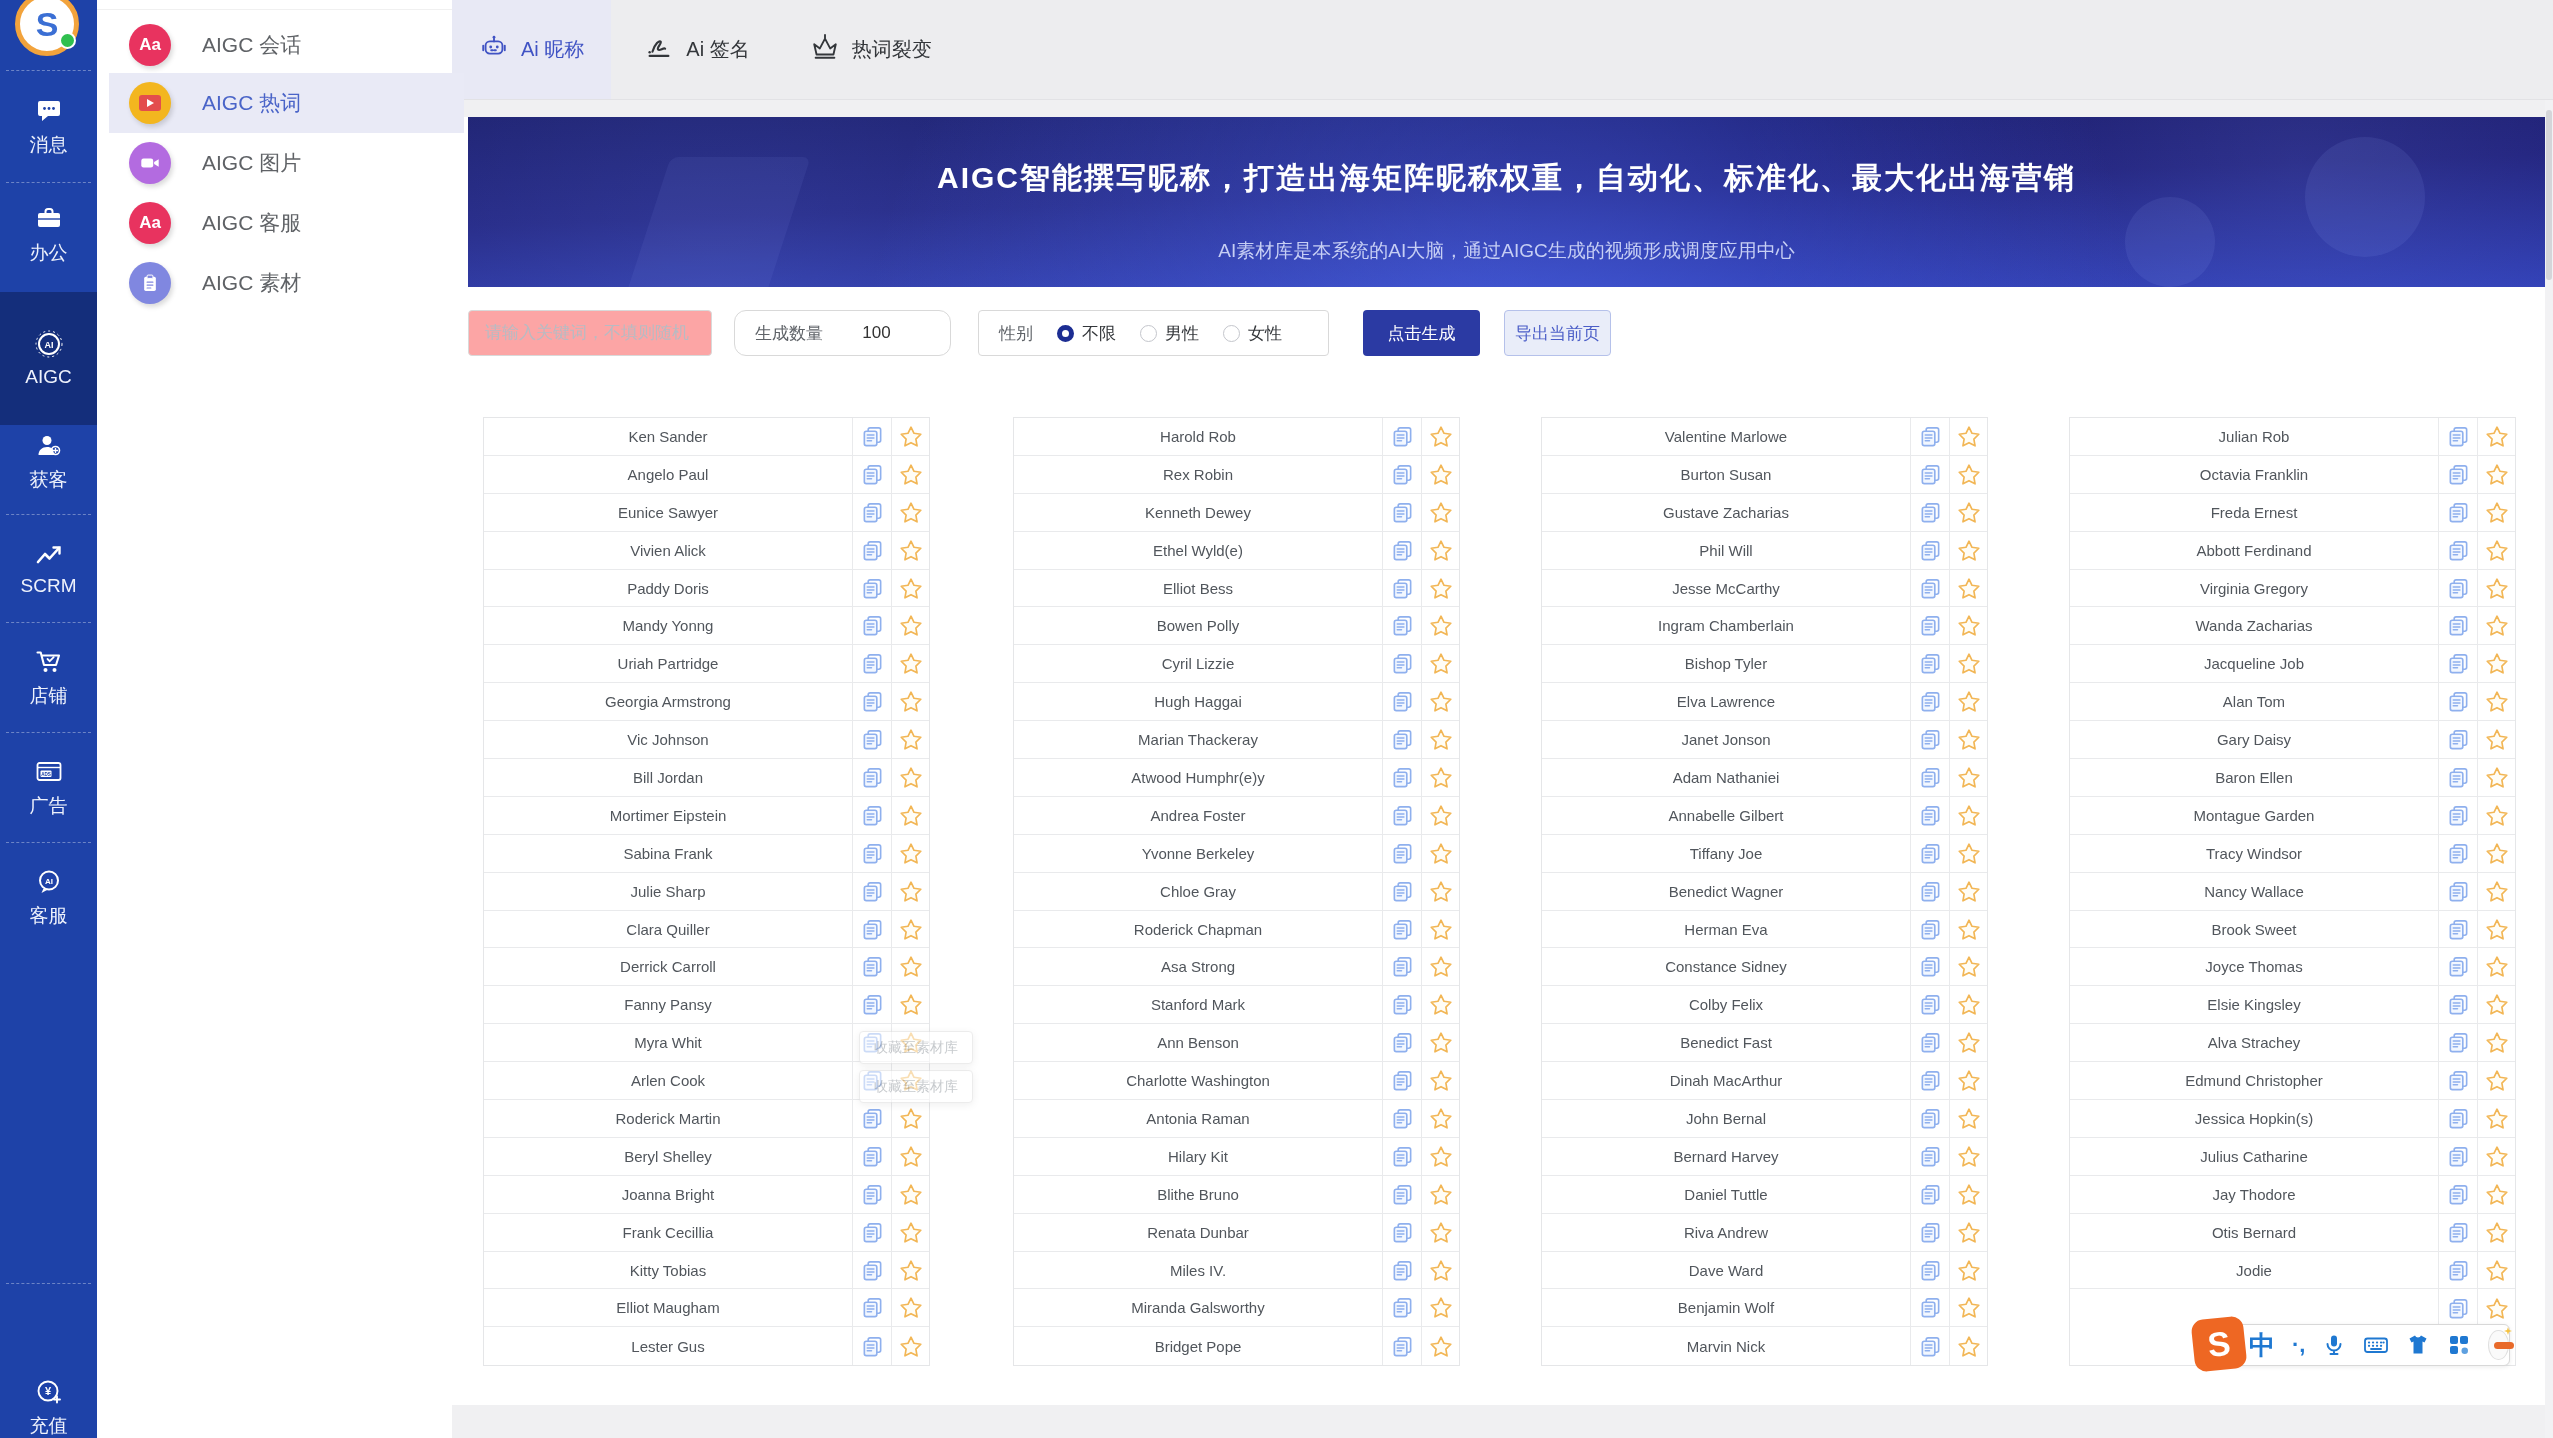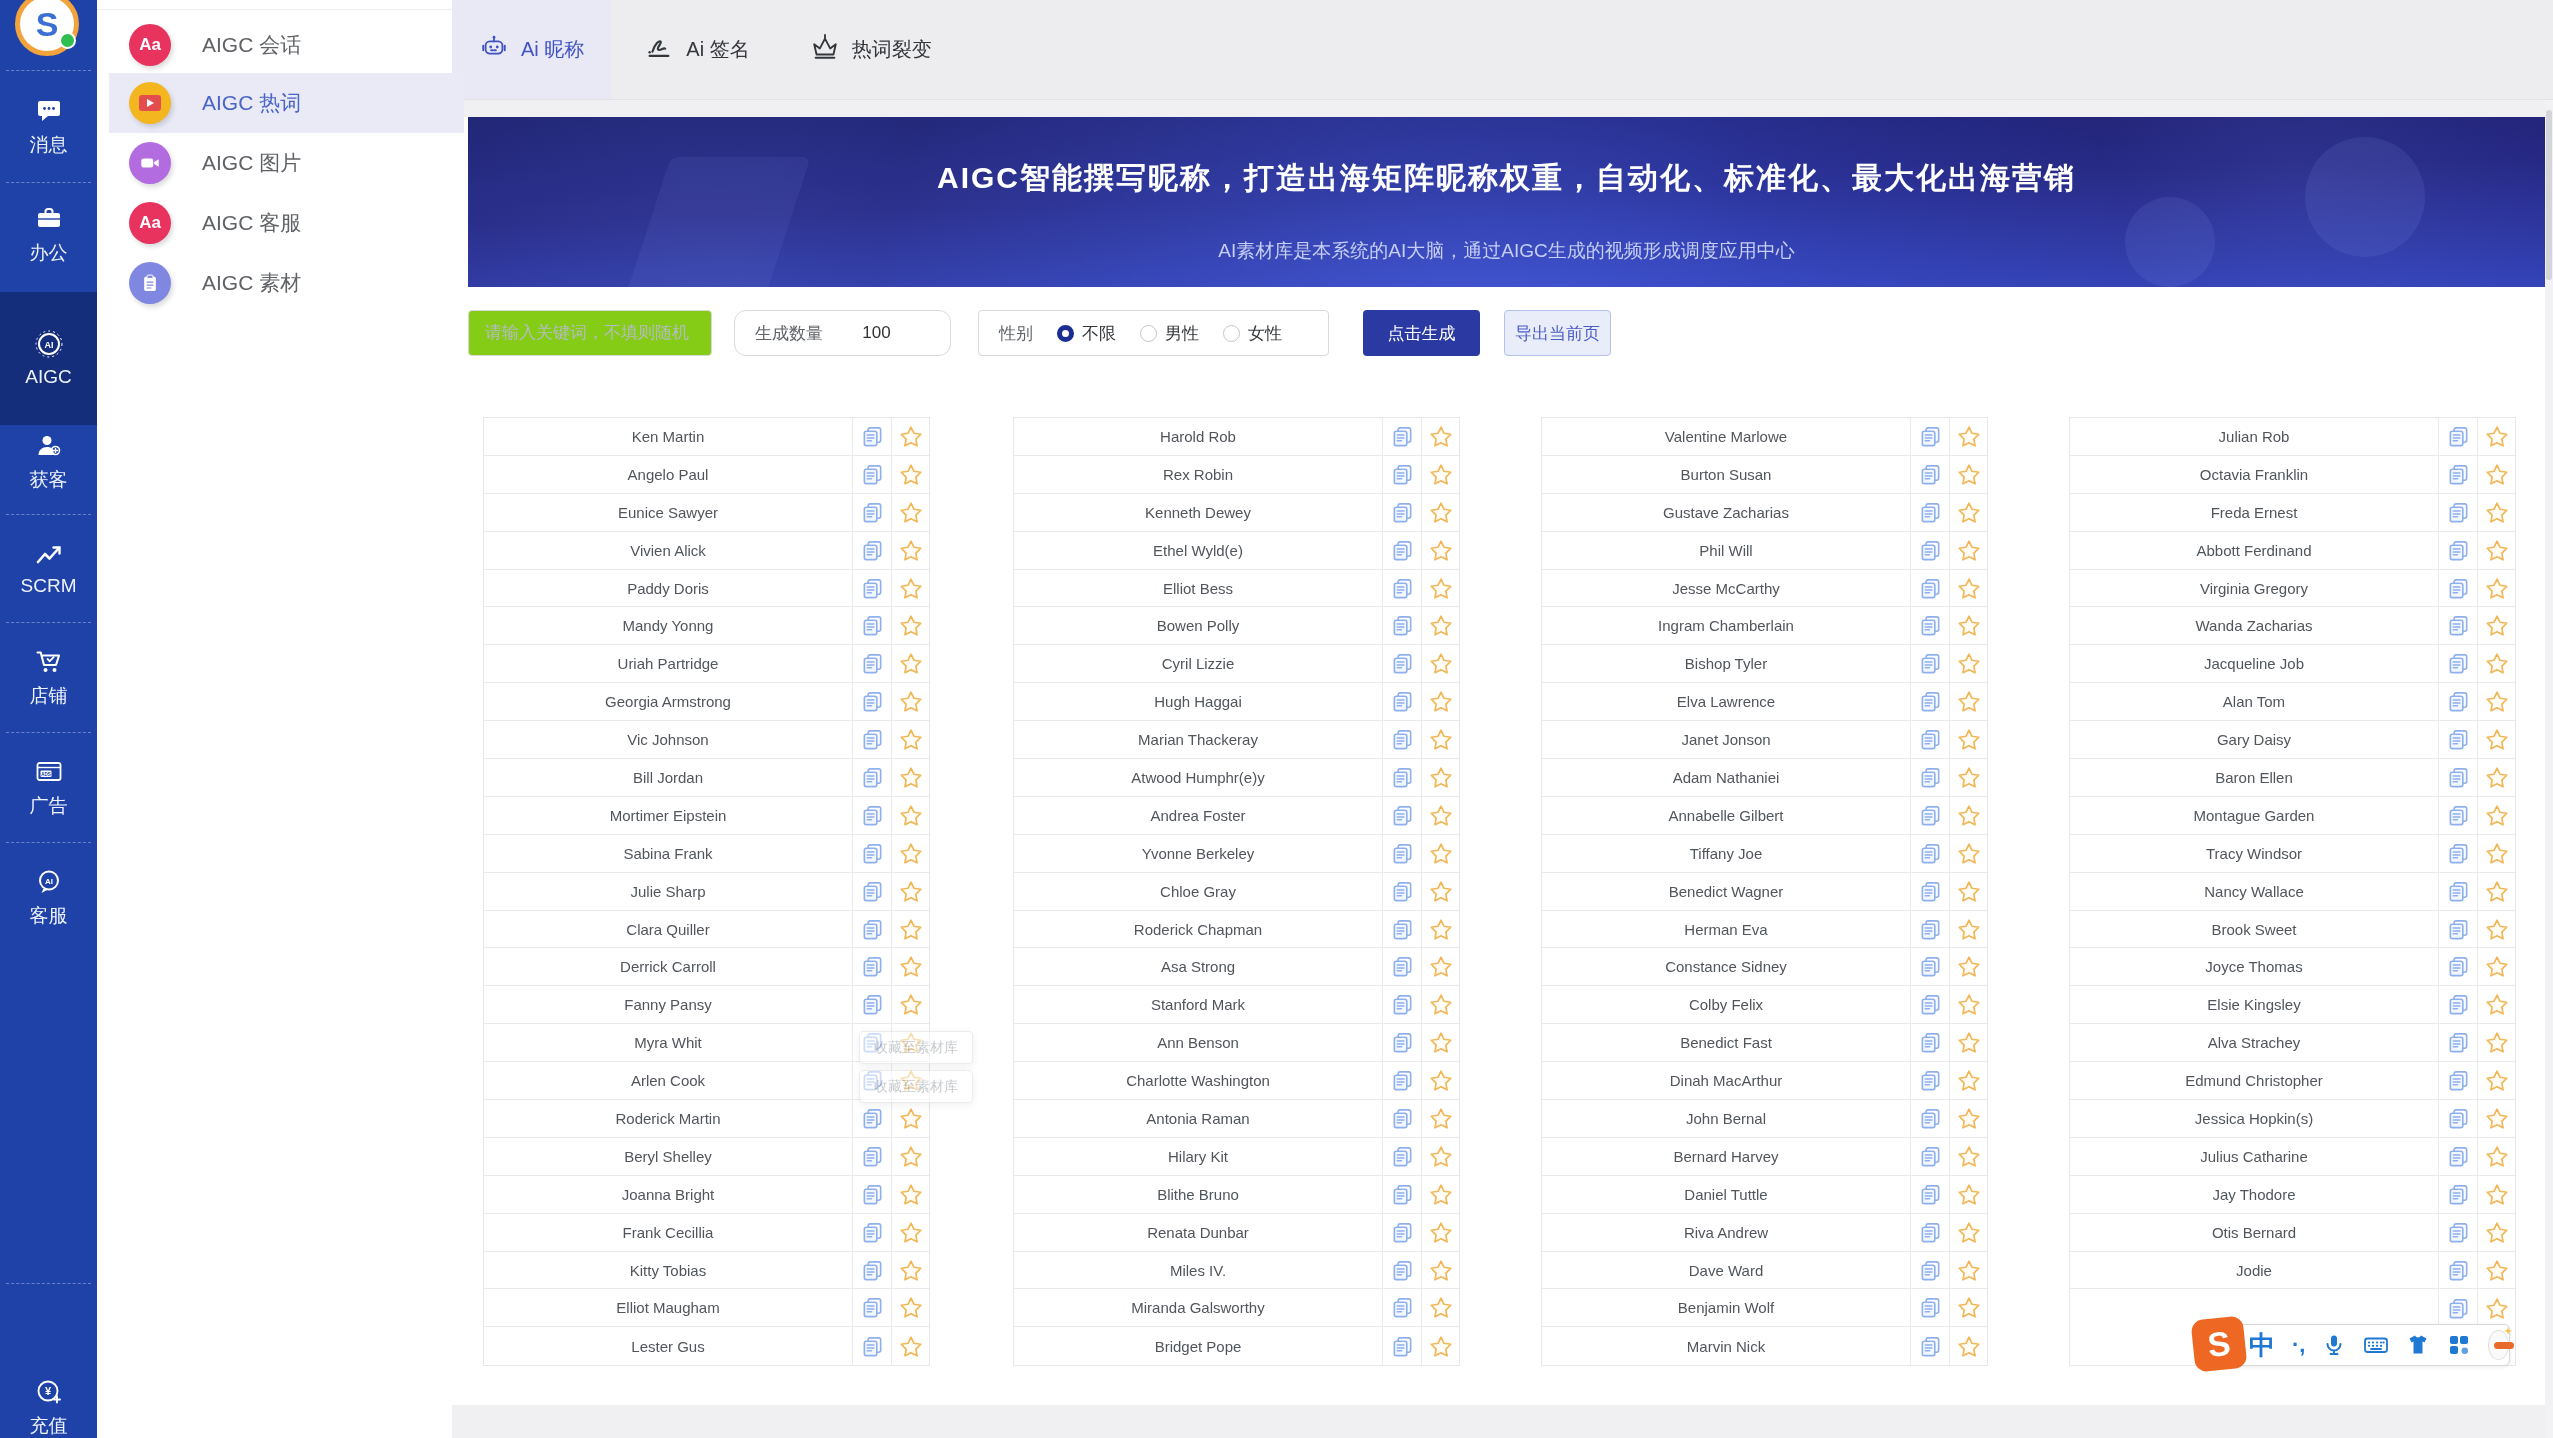--- a/index.html
+++ b/index.html
@@ -63,21 +63,21 @@
   .banner-deco { position:absolute; border-radius:50%; background:rgba(160,175,255,.10); }
   .bd1 { width:120px; height:120px; right:120px; top:20px; }
   .bd2 { width:90px; height:90px; right:330px; top:80px; }
   .bd3 { width:140px; height:140px; left:180px; top:40px; transform:skewX(-18deg); border-radius:8px; background:rgba(150,170,255,.08); }
   .banner-title { position:absolute; left:0; right:0; top:41px; text-align:center; color:#fff;
     font-size:30px; font-weight:bold; letter-spacing:2px; }
   .banner-sub { position:absolute; left:0; right:0; top:121px; text-align:center; color:#c6cef4; font-size:19px; }
 
   
   .controls { position:absolute; left:16px; top:210px; height:46px; display:flex; align-items:stretch; }
-  .kw-input { width:244px; border:1px solid #d9d9d9; border-radius:4px; background:#84cc16;
+  .kw-input { width:244px; border:1px solid #d9d9d9; border-radius:4px; background:#fca5a5;
     padding:0 16px; font-size:17px; color:#333; outline:none; font-family:inherit; }
   .kw-input::placeholder { color:#b7bbc3; }
   .count-box { width:217px; margin-left:22px; border:1px solid #d9d9d9; border-radius:12px;
     background:#fff; display:flex; align-items:center; padding:0 20px; }
   .ctl-label { font-size:17px; color:#5f6368; white-space:nowrap; }
   .count-value { flex:1; border:none; outline:none; text-align:center; font-size:17px; color:#333;
     background:transparent; width:60px; font-family:inherit; }
   .gender-box { width:351px; margin-left:27px; border:1px solid #d9d9d9; border-radius:4px;
     background:#fff; display:flex; align-items:center; padding:0 20px; gap:24px; }
   .radio-opt { display:flex; align-items:center; gap:8px; font-size:17px; color:#33363a; cursor:pointer; }
@@ -360,21 +360,21 @@
           <span class="radio-dot"></span>
           <span>女性</span>
         </span>
       </div>
       <button class="btn-generate">点击生成</button>
       <button class="btn-export">导出当前页</button>
     </div>
 
     <div class="ncol c1">
         <div class="trow">
-          <div class="cell name">Ken Martin</div>
+          <div class="cell name">Ken Sander</div>
           <div class="cell copy">
             <svg width="23" height="23" viewBox="0 0 24 24" fill="none">
               <rect x="7.5" y="3" width="13" height="15" rx="2" stroke="#8fb0ee" stroke-width="1.7" fill="#fff"></rect>
               <rect x="3.5" y="6.5" width="13" height="15" rx="2" stroke="#8fb0ee" stroke-width="1.7" fill="#f2f7ff"></rect>
               <path d="M6.5 10.5h7M6.5 13.5h7M6.5 16.5h4.5" stroke="#8fb0ee" stroke-width="1.5" stroke-linecap="round"></path>
             </svg>
           </div>
           <div class="cell star">
             <svg width="26" height="25" viewBox="0 0 24 24">
               <path d="M12 3l2.9 5.9 6.5.95-4.7 4.6 1.1 6.5L12 17.9l-5.8 3.05 1.1-6.5-4.7-4.6 6.5-.95z" fill="#fffdf6" stroke="#f2b655" stroke-width="1.6" stroke-linejoin="round"></path>

